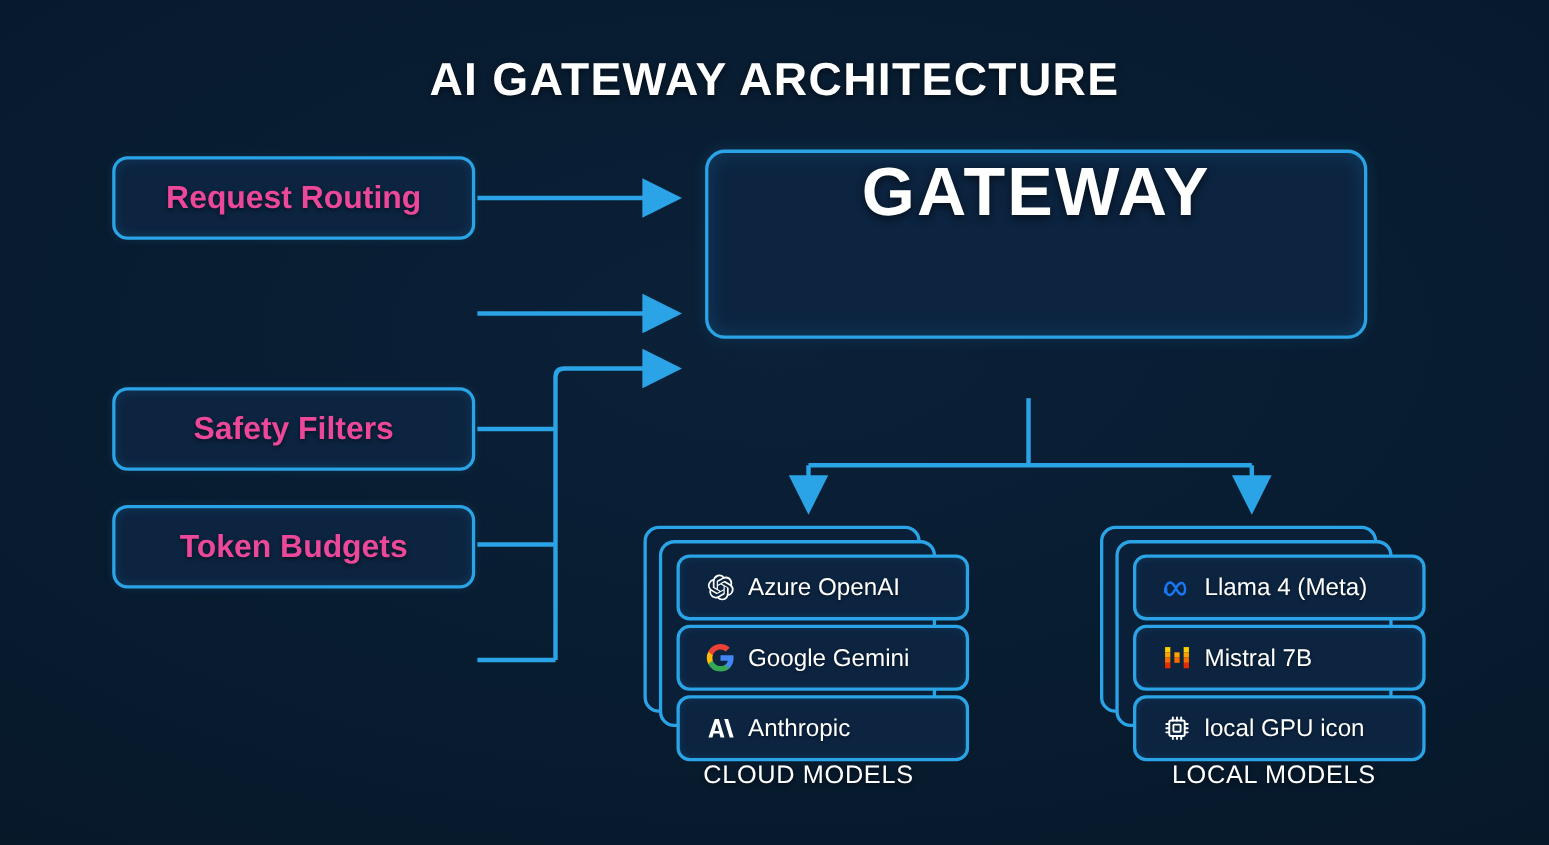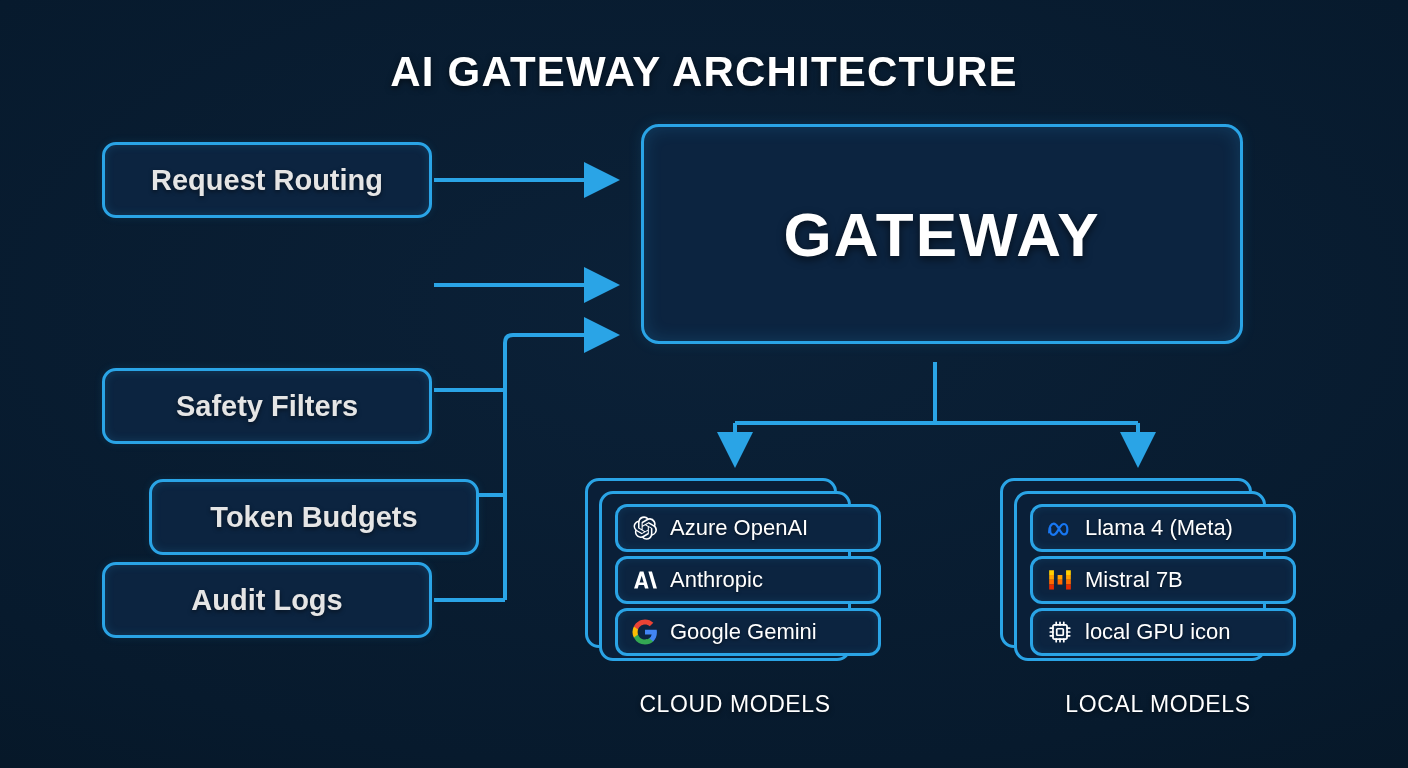--- a/index.html
+++ b/index.html
@@ -39,35 +39,35 @@
     height:76px;
     border:3px solid #2aa4e6;
     border-radius:14px;
     background:#0c2440;
     display:flex;
     align-items:center;
     justify-content:center;
     box-shadow:0 0 10px rgba(42,164,230,.18) inset, 0 0 8px rgba(42,164,230,.12);
   }
   .feat-box .lbl {
-    color:#e5e5e5;
+    color:#ec4899;
     font-size:29px;
     font-weight:600;
     text-shadow:0 2px 4px rgba(0,0,0,.5);
     white-space:nowrap;
   }
 
   .gateway {
     position:absolute;
-    left:641px; top:124px;
-    width:602px; height:220px;
+    left:641px; top:136px;
+    width:602px; height:172px;
     border:3px solid #2aa4e6;
     border-radius:18px;
     background:#0c2440;
-    display:flex; align-items:center; justify-content:center;
+    display:flex; justify-content:center;
     box-shadow:0 0 18px rgba(42,164,230,.20) inset, 0 0 14px rgba(42,164,230,.14);
   }
   .gateway .lbl {
     color:#ffffff;
     font-size:62px;
     font-weight:bold;
     letter-spacing:2px;
     text-shadow:0 3px 8px rgba(0,0,0,.6);
   }
 
@@ -80,27 +80,27 @@
     background:#0a1f38;
   }
   .stack .back.b1 { left:0;  top:0;  width:252px; height:170px; }
   .stack .back.b2 { left:14px; top:13px; width:252px; height:170px; }
   .stack .cards {
     position:absolute; left:30px; top:26px;
     width:266px;
     display:flex; flex-direction:column; gap:4px;
   }
   .row {
-    height:48px;
+    height:60px;
     border:3px solid #2aa4e6;
     border-radius:12px;
     background:#0c2440;
     display:flex;
     align-items:center;
-    padding-left:14px;
+    padding-left:24px;
     gap:12px;
     box-shadow:0 0 8px rgba(42,164,230,.14) inset;
   }
   .row .rlbl {
     color:#ffffff;
     font-size:22px;
     font-weight:500;
     white-space:nowrap;
     text-shadow:0 1px 3px rgba(0,0,0,.5);
   }
@@ -152,62 +152,59 @@
       <path d="M 935 362 L 935 423"></path>
       <path d="M 735 423 L 1138 423"></path>
       <path d="M 735 423 L 735 462" marker-end="url(#arrowD)"></path>
       <path d="M 1138 423 L 1138 462" marker-end="url(#arrowD)"></path>
     </g>
   </svg>
 
   <div class="feat-box" style="top:142px;">
     <span class="lbl">Request Routing</span>
   </div>
-  <div class="feat-box" style="top:352px;margin-top:16px;">
+  <div class="feat-box" style="top:352px;">
     <span class="lbl">Safety Filters</span>
   </div>
-  <div class="feat-box" style="top:479px;margin-left:47px;">
+  <div class="feat-box" style="top:459px;">
     <span class="lbl">Token Budgets</span>
-  </div>
-  <div class="feat-box" style="top:562px;">
-    <span class="lbl">Audit Logs</span>
   </div>
 
   <div class="gateway">
     <span class="lbl">GATEWAY</span>
   </div>
 
   <div class="stack" id="stack-cloud">
     <div class="back b1"></div>
     <div class="back b2"></div>
     <div class="cards">
 
       <div class="row">
         <svg class="ico" viewBox="0 0 24 24">
           <path fill="#ffffff" d="M21.55 10.02a5.4 5.4 0 0 0-.46-4.44 5.48 5.48 0 0 0-5.9-2.62A5.4 5.4 0 0 0 11.1 1.2a5.48 5.48 0 0 0-5.22 3.78 5.4 5.4 0 0 0-3.62 2.62 5.48 5.48 0 0 0 .68 6.42 5.4 5.4 0 0 0 .46 4.44 5.48 5.48 0 0 0 5.9 2.62 5.4 5.4 0 0 0 4.09 1.76 5.48 5.48 0 0 0 5.23-3.79 5.4 5.4 0 0 0 3.61-2.62 5.48 5.48 0 0 0-.68-6.41Zm-8.2 11.45a4.06 4.06 0 0 1-2.6-.94l.13-.07 4.33-2.5a.7.7 0 0 0 .35-.61V11.2l1.83 1.06a.07.07 0 0 1 .04.05v5.06a4.08 4.08 0 0 1-4.08 4.1Zm-8.77-3.75a4.06 4.06 0 0 1-.48-2.73l.13.08 4.33 2.5a.7.7 0 0 0 .7 0l5.29-3.05v2.11a.07.07 0 0 1-.03.06l-4.38 2.53a4.08 4.08 0 0 1-5.56-1.5ZM3.44 8.5a4.06 4.06 0 0 1 2.12-1.78v5.15a.7.7 0 0 0 .35.6l5.26 3.04-1.83 1.06a.07.07 0 0 1-.06 0L4.9 14.02a4.08 4.08 0 0 1-1.5-5.57Zm15.04 3.5-5.29-3.07 1.83-1.05a.07.07 0 0 1 .07 0l4.38 2.53a4.07 4.07 0 0 1-.63 7.35V12.6a.7.7 0 0 0-.36-.6Zm1.82-2.74-.13-.08-4.32-2.52a.7.7 0 0 0-.71 0L9.85 9.71V7.6a.07.07 0 0 1 .03-.06l4.38-2.52a4.08 4.08 0 0 1 6.04 4.23ZM8.85 13.02 7.02 11.96a.07.07 0 0 1-.04-.05V6.86a4.08 4.08 0 0 1 6.68-3.13l-.13.07-4.33 2.5a.7.7 0 0 0-.35.6v6.12Zm1-2.14 2.35-1.36 2.36 1.36v2.72l-2.36 1.36-2.36-1.36Z"></path>
         </svg>
         <span class="rlbl">Azure OpenAI</span>
       </div>
 
       <div class="row">
         <svg class="ico" viewBox="0 0 24 24">
-          <path fill="#ffffff" d="M7.2 4.2h3.4l4.7 15.6h-3.3l-.95-3.3H6.2l-.95 3.3H1.9L7.2 4.2Zm1.7 3.9-1.9 6.2h3.8l-1.9-6.2Z"></path>
-          <path fill="#ffffff" d="M15.1 4.2h3.3l4.6 15.6h-3.3L15.1 4.2Z"></path>
-        </svg>
-        <span class="rlbl">Anthropic</span>
-      </div>
-
-      <div class="row">
-        <svg class="ico" viewBox="0 0 24 24">
           <path fill="#4285F4" d="M23 12.27c0-.82-.07-1.6-.21-2.36H12v4.47h6.17a5.28 5.28 0 0 1-2.29 3.47v2.89h3.7C21.74 18.75 23 15.79 23 12.27Z"></path>
           <path fill="#34A853" d="M12 23.5c3.1 0 5.7-1.03 7.6-2.79l-3.71-2.88c-1.03.69-2.35 1.1-3.89 1.1-2.99 0-5.52-2.02-6.43-4.73H1.73v2.97A11.48 11.48 0 0 0 12 23.5Z"></path>
           <path fill="#FBBC05" d="M5.57 14.2a6.9 6.9 0 0 1 0-4.4V6.83H1.73a11.5 11.5 0 0 0 0 10.34l3.84-2.97Z"></path>
           <path fill="#EA4335" d="M12 5.07c1.69 0 3.2.58 4.4 1.72l3.28-3.28C17.69 1.63 15.1.5 12 .5 7.52.5 3.64 3.08 1.73 6.83L5.57 9.8C6.48 7.09 9.01 5.07 12 5.07Z"></path>
         </svg>
         <span class="rlbl">Google Gemini</span>
+      </div>
+
+      <div class="row">
+        <svg class="ico" viewBox="0 0 24 24">
+          <path fill="#ffffff" d="M7.2 4.2h3.4l4.7 15.6h-3.3l-.95-3.3H6.2l-.95 3.3H1.9L7.2 4.2Zm1.7 3.9-1.9 6.2h3.8l-1.9-6.2Z"></path>
+          <path fill="#ffffff" d="M15.1 4.2h3.3l4.6 15.6h-3.3L15.1 4.2Z"></path>
+        </svg>
+        <span class="rlbl">Anthropic</span>
       </div>
 
     </div>
   </div>
   <div class="stack-caption" id="cap-cloud">CLOUD MODELS</div>
 
   <div class="stack" id="stack-local">
     <div class="back b1"></div>
     <div class="back b2"></div>
     <div class="cards">

